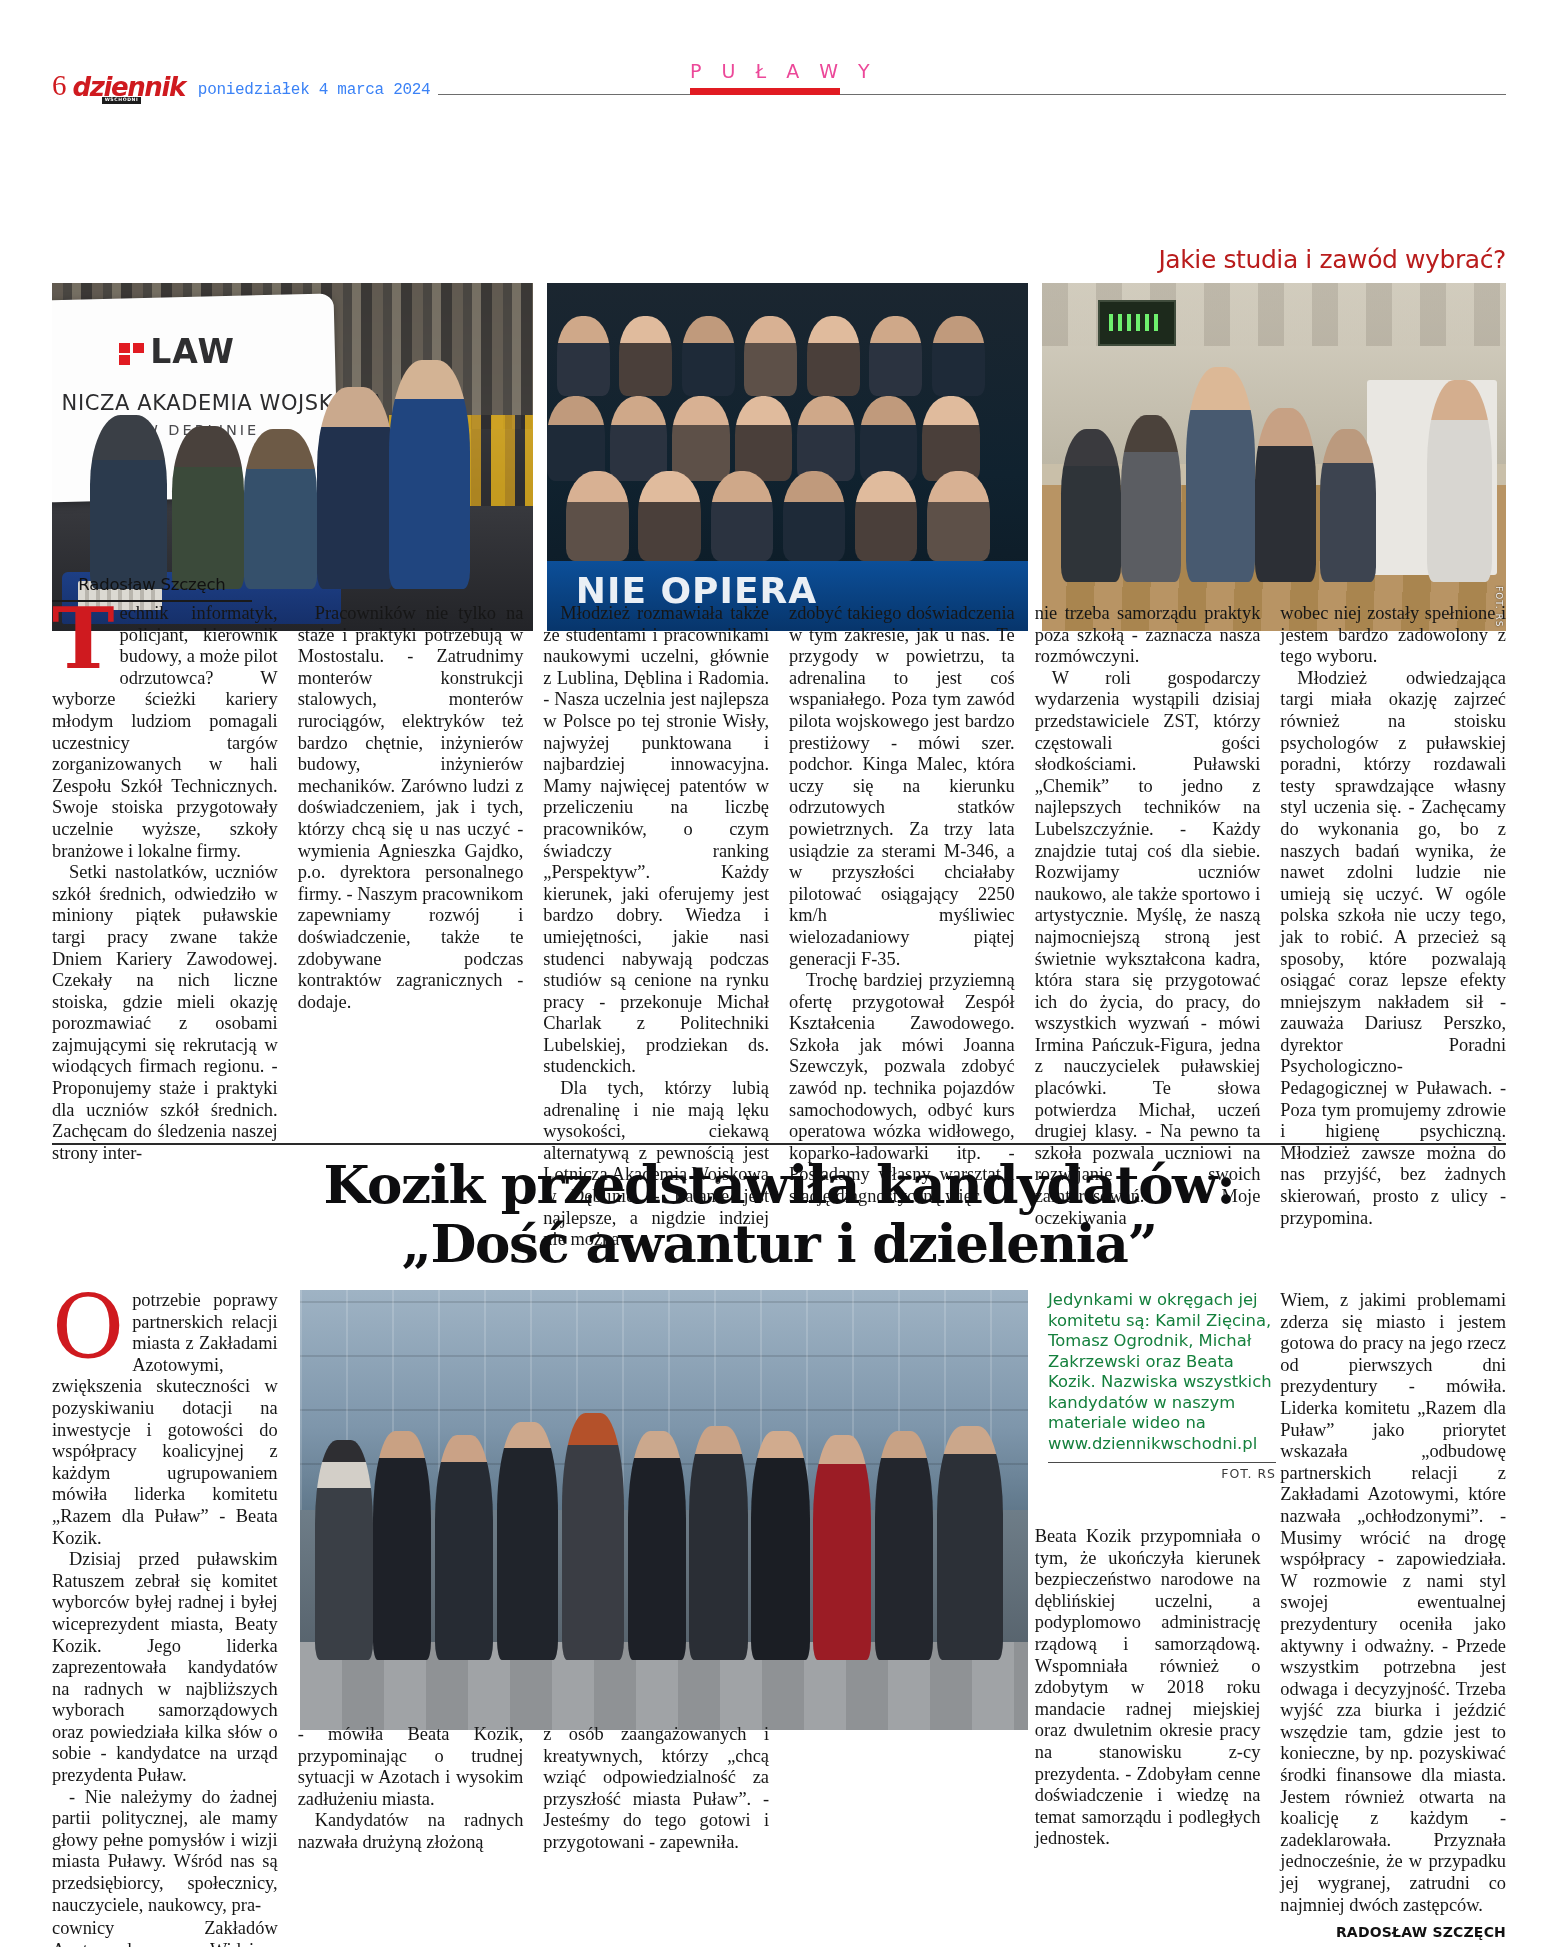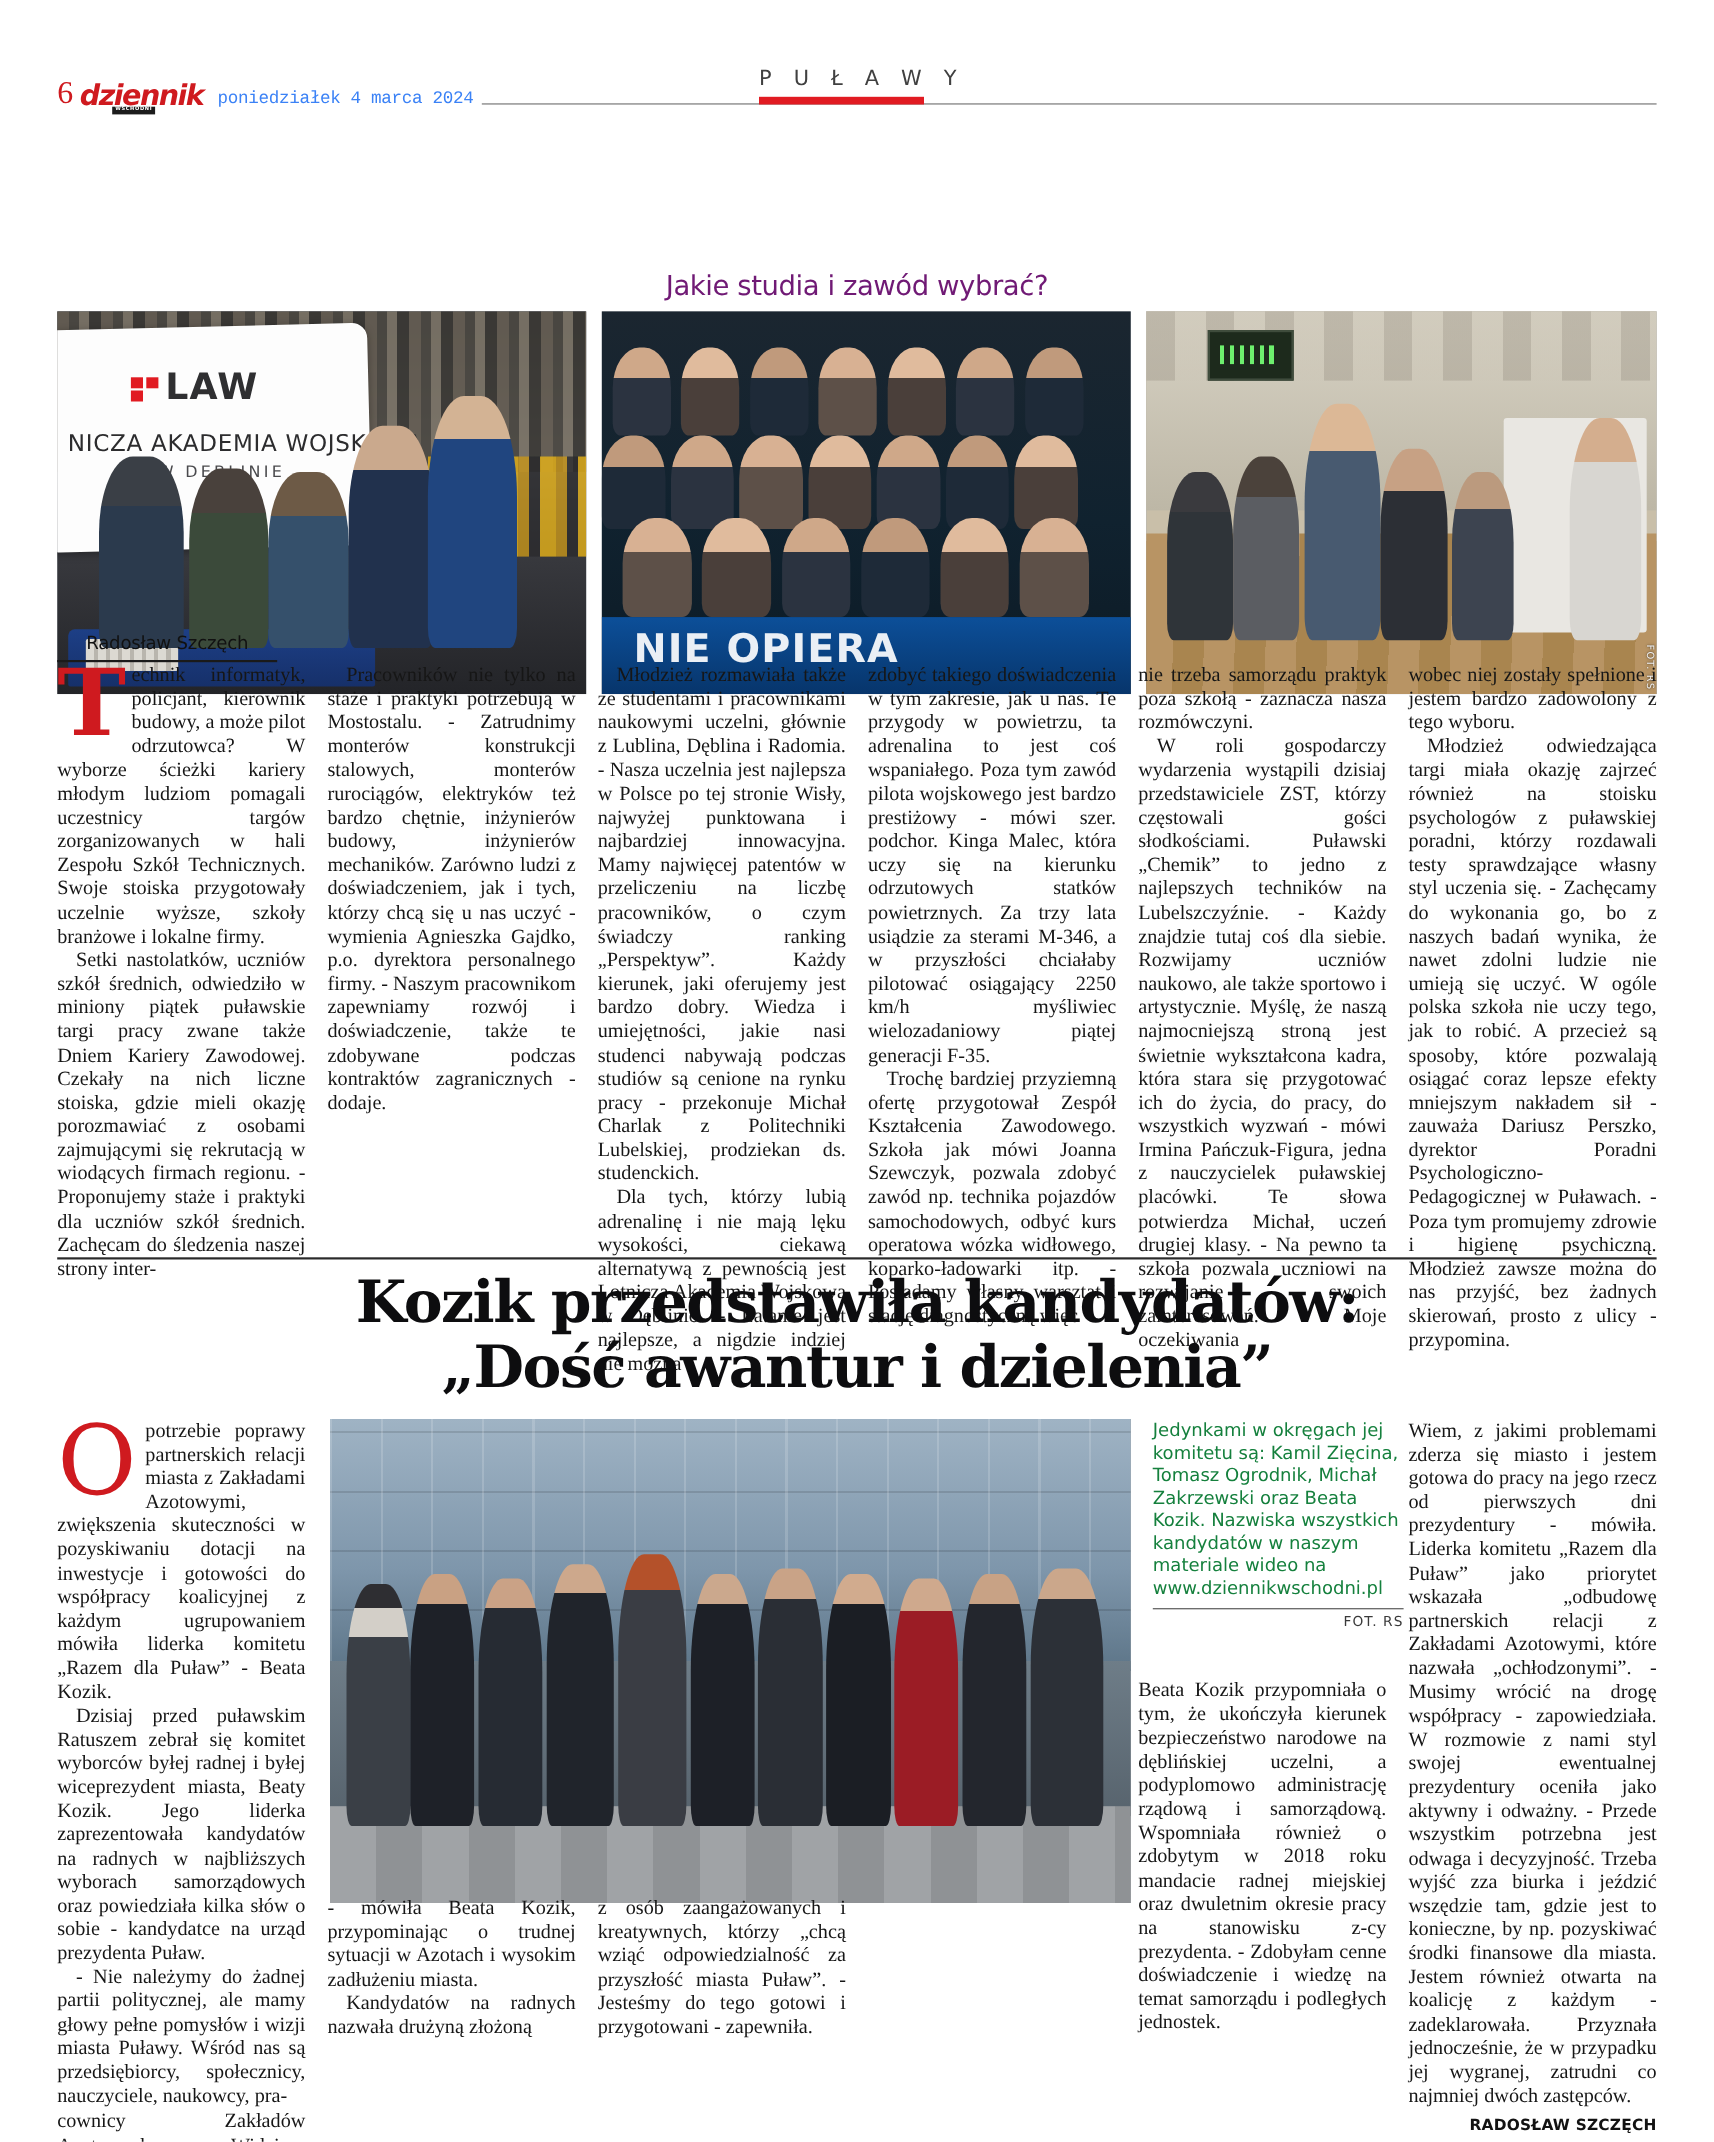--- a/index.html
+++ b/index.html
@@ -50,44 +50,44 @@
     margin-bottom:1px;
     white-space:nowrap;
   }
   .mh-rule{
     flex:1 1 auto;height:1px;background:#6d6d6d;
     margin:0 0 5px 8px;
   }
   .mh-section{
     position:absolute;left:690px;top:62px;
     font-family:"DejaVu Sans", sans-serif;
-    font-size:19px;letter-spacing:7px;color:#404040;
+    font-size:19px;letter-spacing:7px;color:#ec4899;
     line-height:1;
   }
   .mh-section-bar{
     position:absolute;left:690px;top:88px;width:150px;height:7px;background:#e11b22;
   }
 
   
   .headline1{
     position:absolute;left:52px;top:100px;width:1454px;
     text-align:center;
     font-family:"DejaVu Serif", serif;
     font-weight:700;
     font-size:98px;
     letter-spacing:-2.5px;
     line-height:1.06;
     color:#0d0d0f;
     white-space:nowrap;
   }
   .subhead1{
     position:absolute;left:52px;top:245px;width:1454px;
-    text-align:center;
-    font-family:"DejaVu Sans", sans-serif;
-    font-size:25px;color:#701a75;letter-spacing:-.4px;
+    text-align:right;
+    font-family:"DejaVu Sans", sans-serif;
+    font-size:25px;color:#b91c1c;letter-spacing:-.4px;
   }
 
   
   .photorow{
     position:absolute;left:52px;top:283px;width:1454px;height:348px;
     display:flex;gap:14px;
   }
   .photo{position:relative;overflow:hidden;background:#9aa0a6;}
   .p1{width:481px;}
   .p2{width:481px;}

